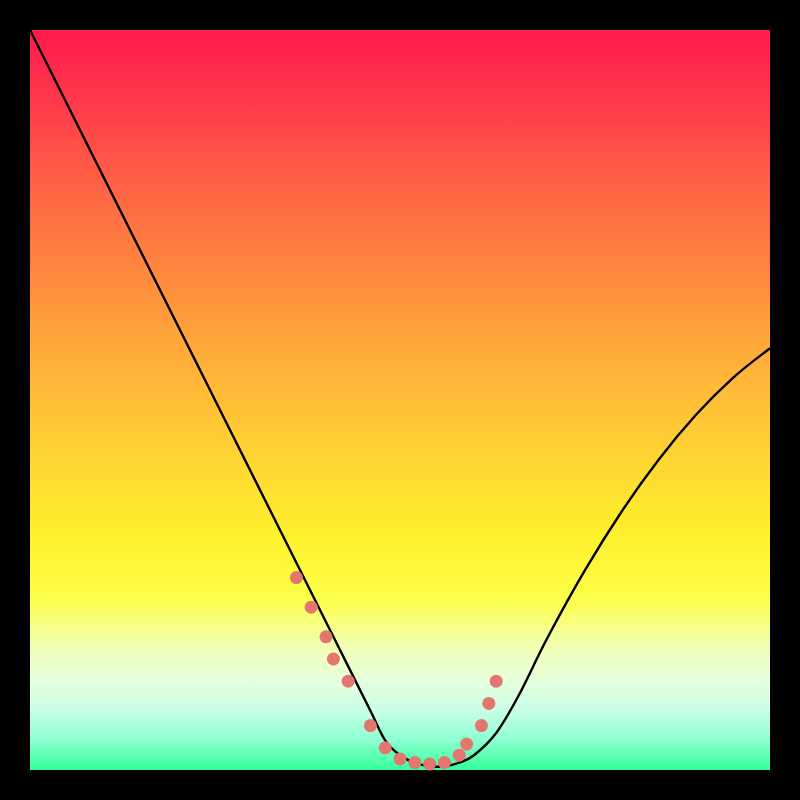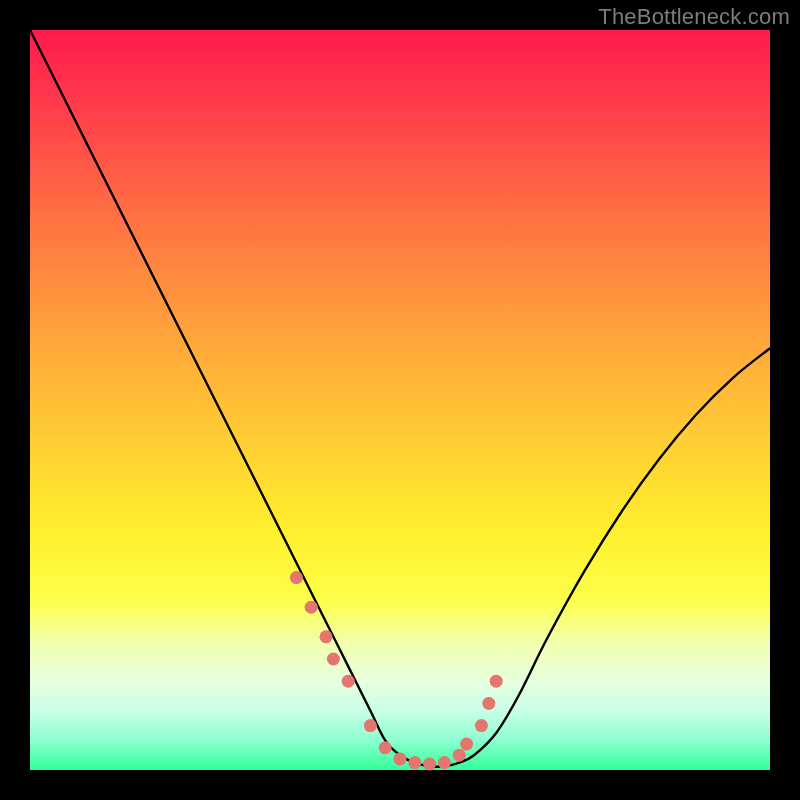--- a/index.html
+++ b/index.html
@@ -57,21 +57,20 @@
     width: 740px;
     height: 740px;
     overflow: visible;
   }
 </style>
 </head>
 <body>
 
 <div class="frame">
 
-  <div class="watermark">TheBottleneck.com</div>
 
   <div class="plot-area">
     <svg class="curve" viewBox="0 0 740 740">
       <g id="curve-group">
           <path d="M0.0,0.0 C6.7,13.3 23.7,47.4 37.0,74.0 C50.3,100.6 60.7,121.4 74.0,148.0 C87.3,174.6 97.7,195.4 111.0,222.0 C124.3,248.6 134.7,269.4 148.0,296.0 C161.3,322.6 171.7,343.4 185.0,370.0 C198.3,396.6 208.7,417.4 222.0,444.0 C235.3,470.6 245.7,491.4 259.0,518.0 C272.3,544.6 285.3,570.7 296.0,592.0 C306.7,613.3 310.2,620.4 318.2,636.4 C326.2,652.4 333.7,667.5 340.4,680.8 C347.1,694.1 349.9,702.4 355.2,710.4 C360.5,718.4 364.7,721.2 370.0,725.2 C375.3,729.2 379.5,730.6 384.8,732.6 C390.1,734.6 394.3,735.6 399.6,736.3 C404.9,737.0 409.1,737.0 414.4,736.3 C419.7,735.6 423.9,734.6 429.2,732.6 C434.5,730.6 437.3,730.5 444.0,725.2 C450.7,719.9 458.2,713.7 466.2,703.0 C474.2,692.3 479.1,683.3 488.4,666.0 C497.7,648.7 506.0,629.4 518.0,606.8 C530.0,584.2 541.7,562.8 555.0,540.2 C568.3,517.6 578.7,501.0 592.0,481.0 C605.3,461.0 615.7,446.5 629.0,429.2 C642.3,411.9 652.7,399.5 666.0,384.8 C679.3,370.1 689.7,359.8 703.0,347.8 C716.3,335.8 733.3,323.5 740.0,318.2" fill="none" stroke="#000000" stroke-width="2.4"></path>
         </g>
       <g id="dots-group">
           <circle cx="266.4" cy="547.6" r="6.5" fill="#e3766f"></circle>
           <circle cx="281.2" cy="577.2" r="6.5" fill="#e3766f"></circle>
           <circle cx="296.0" cy="606.8" r="6.5" fill="#e3766f"></circle>

